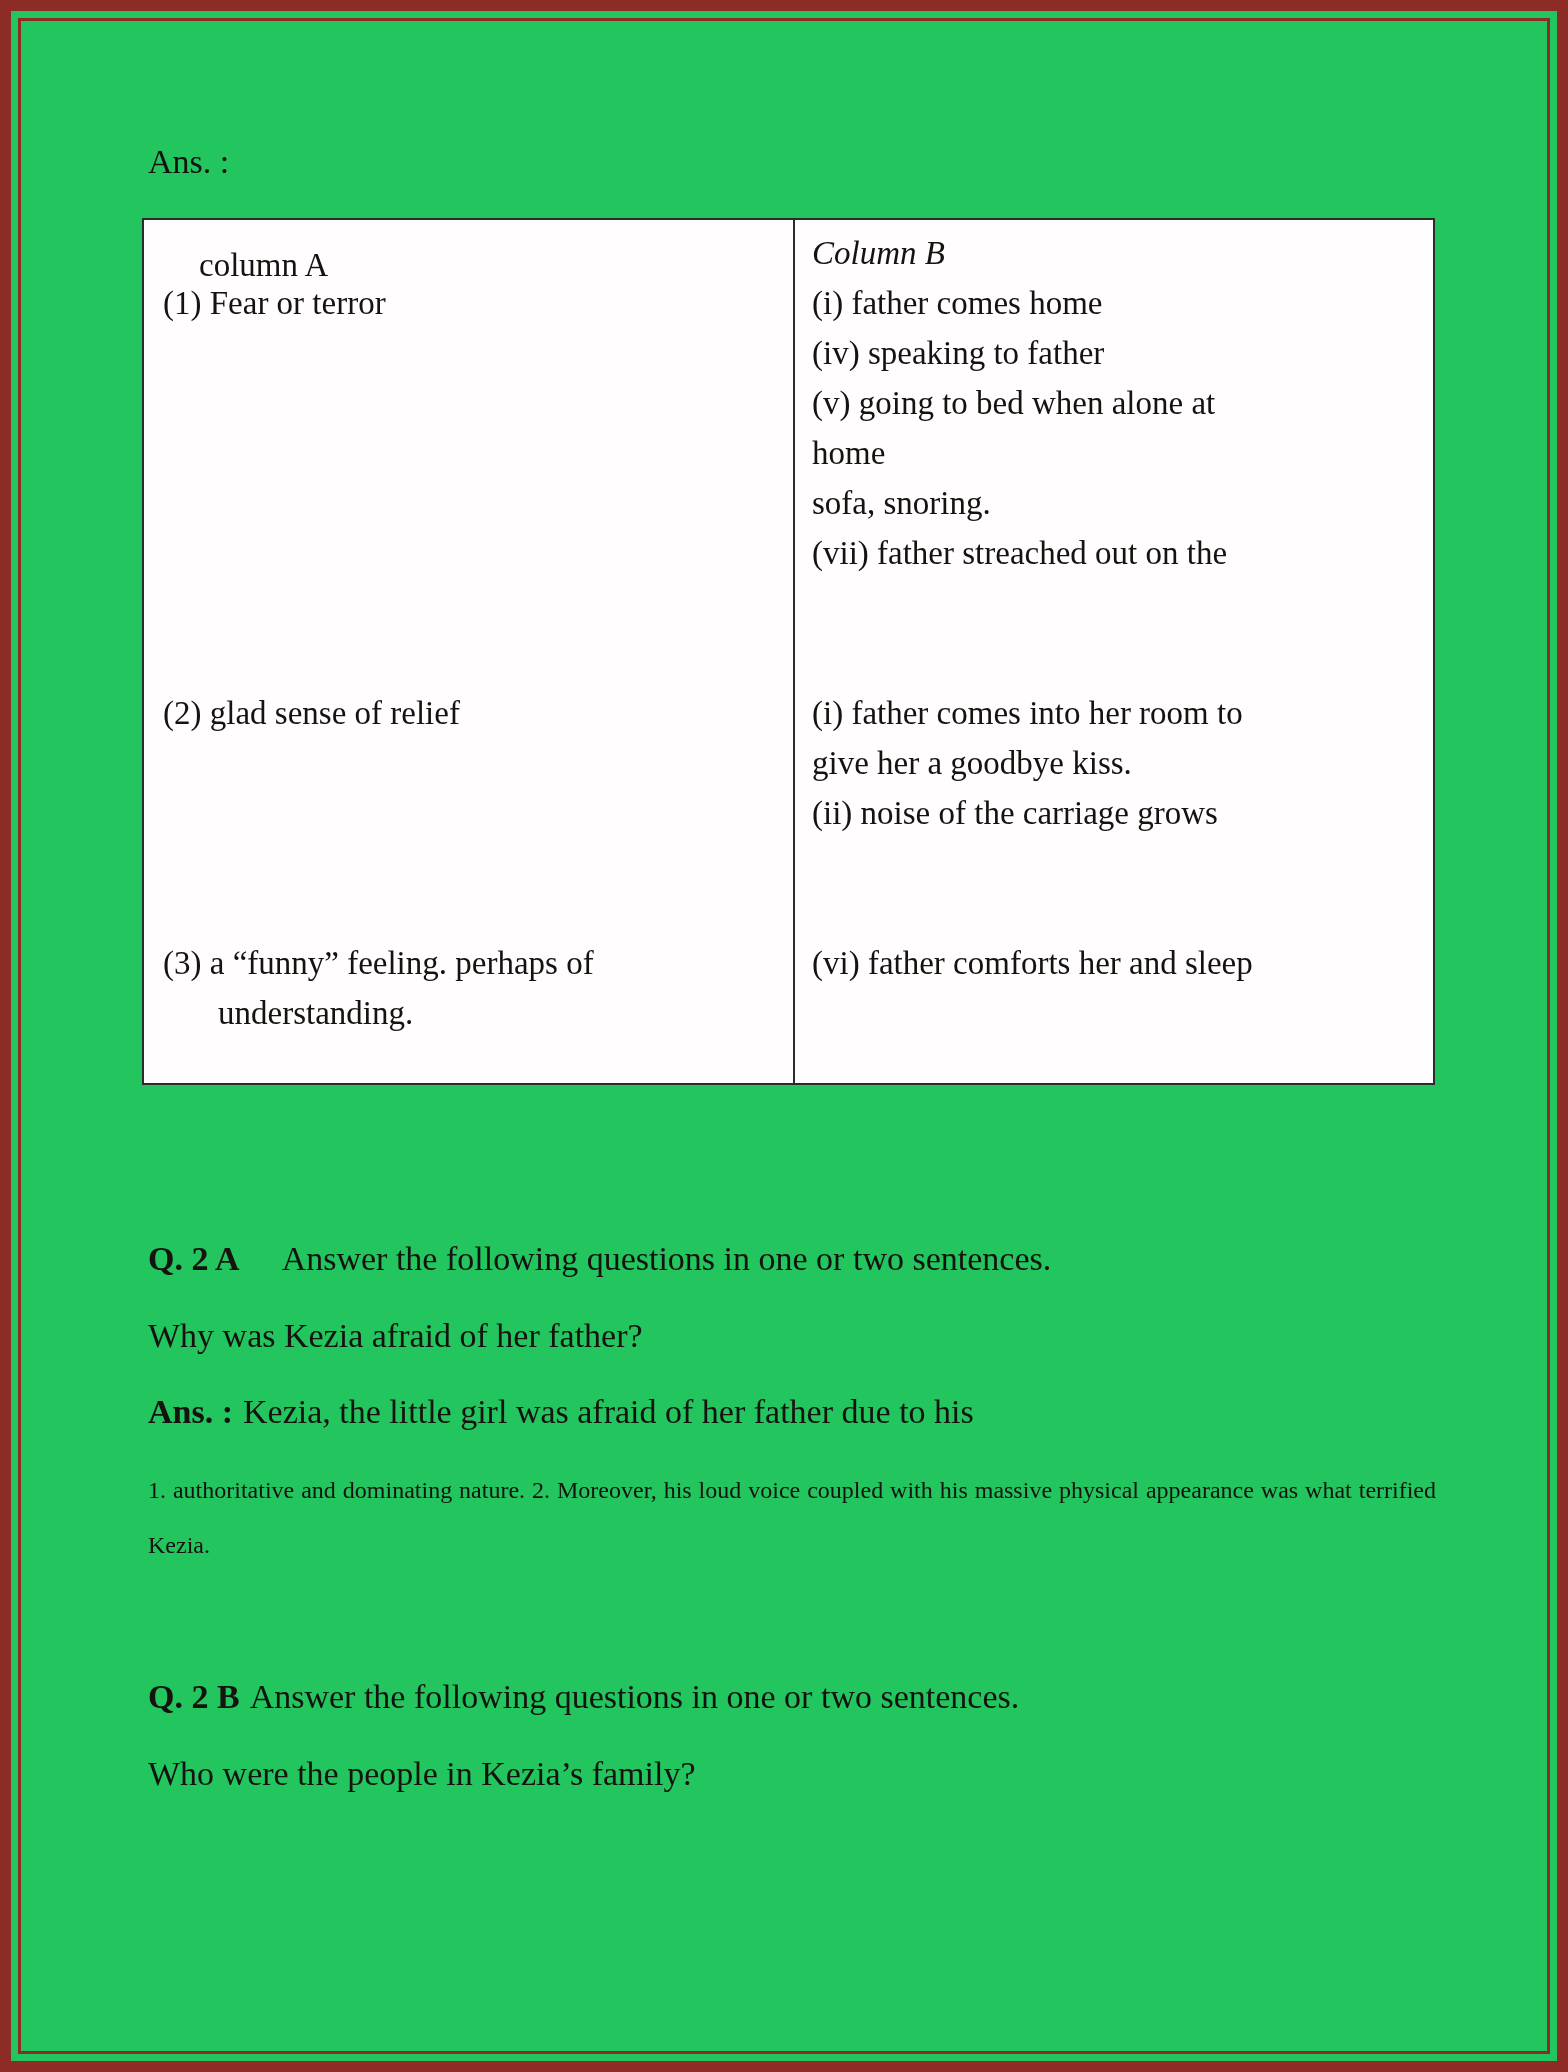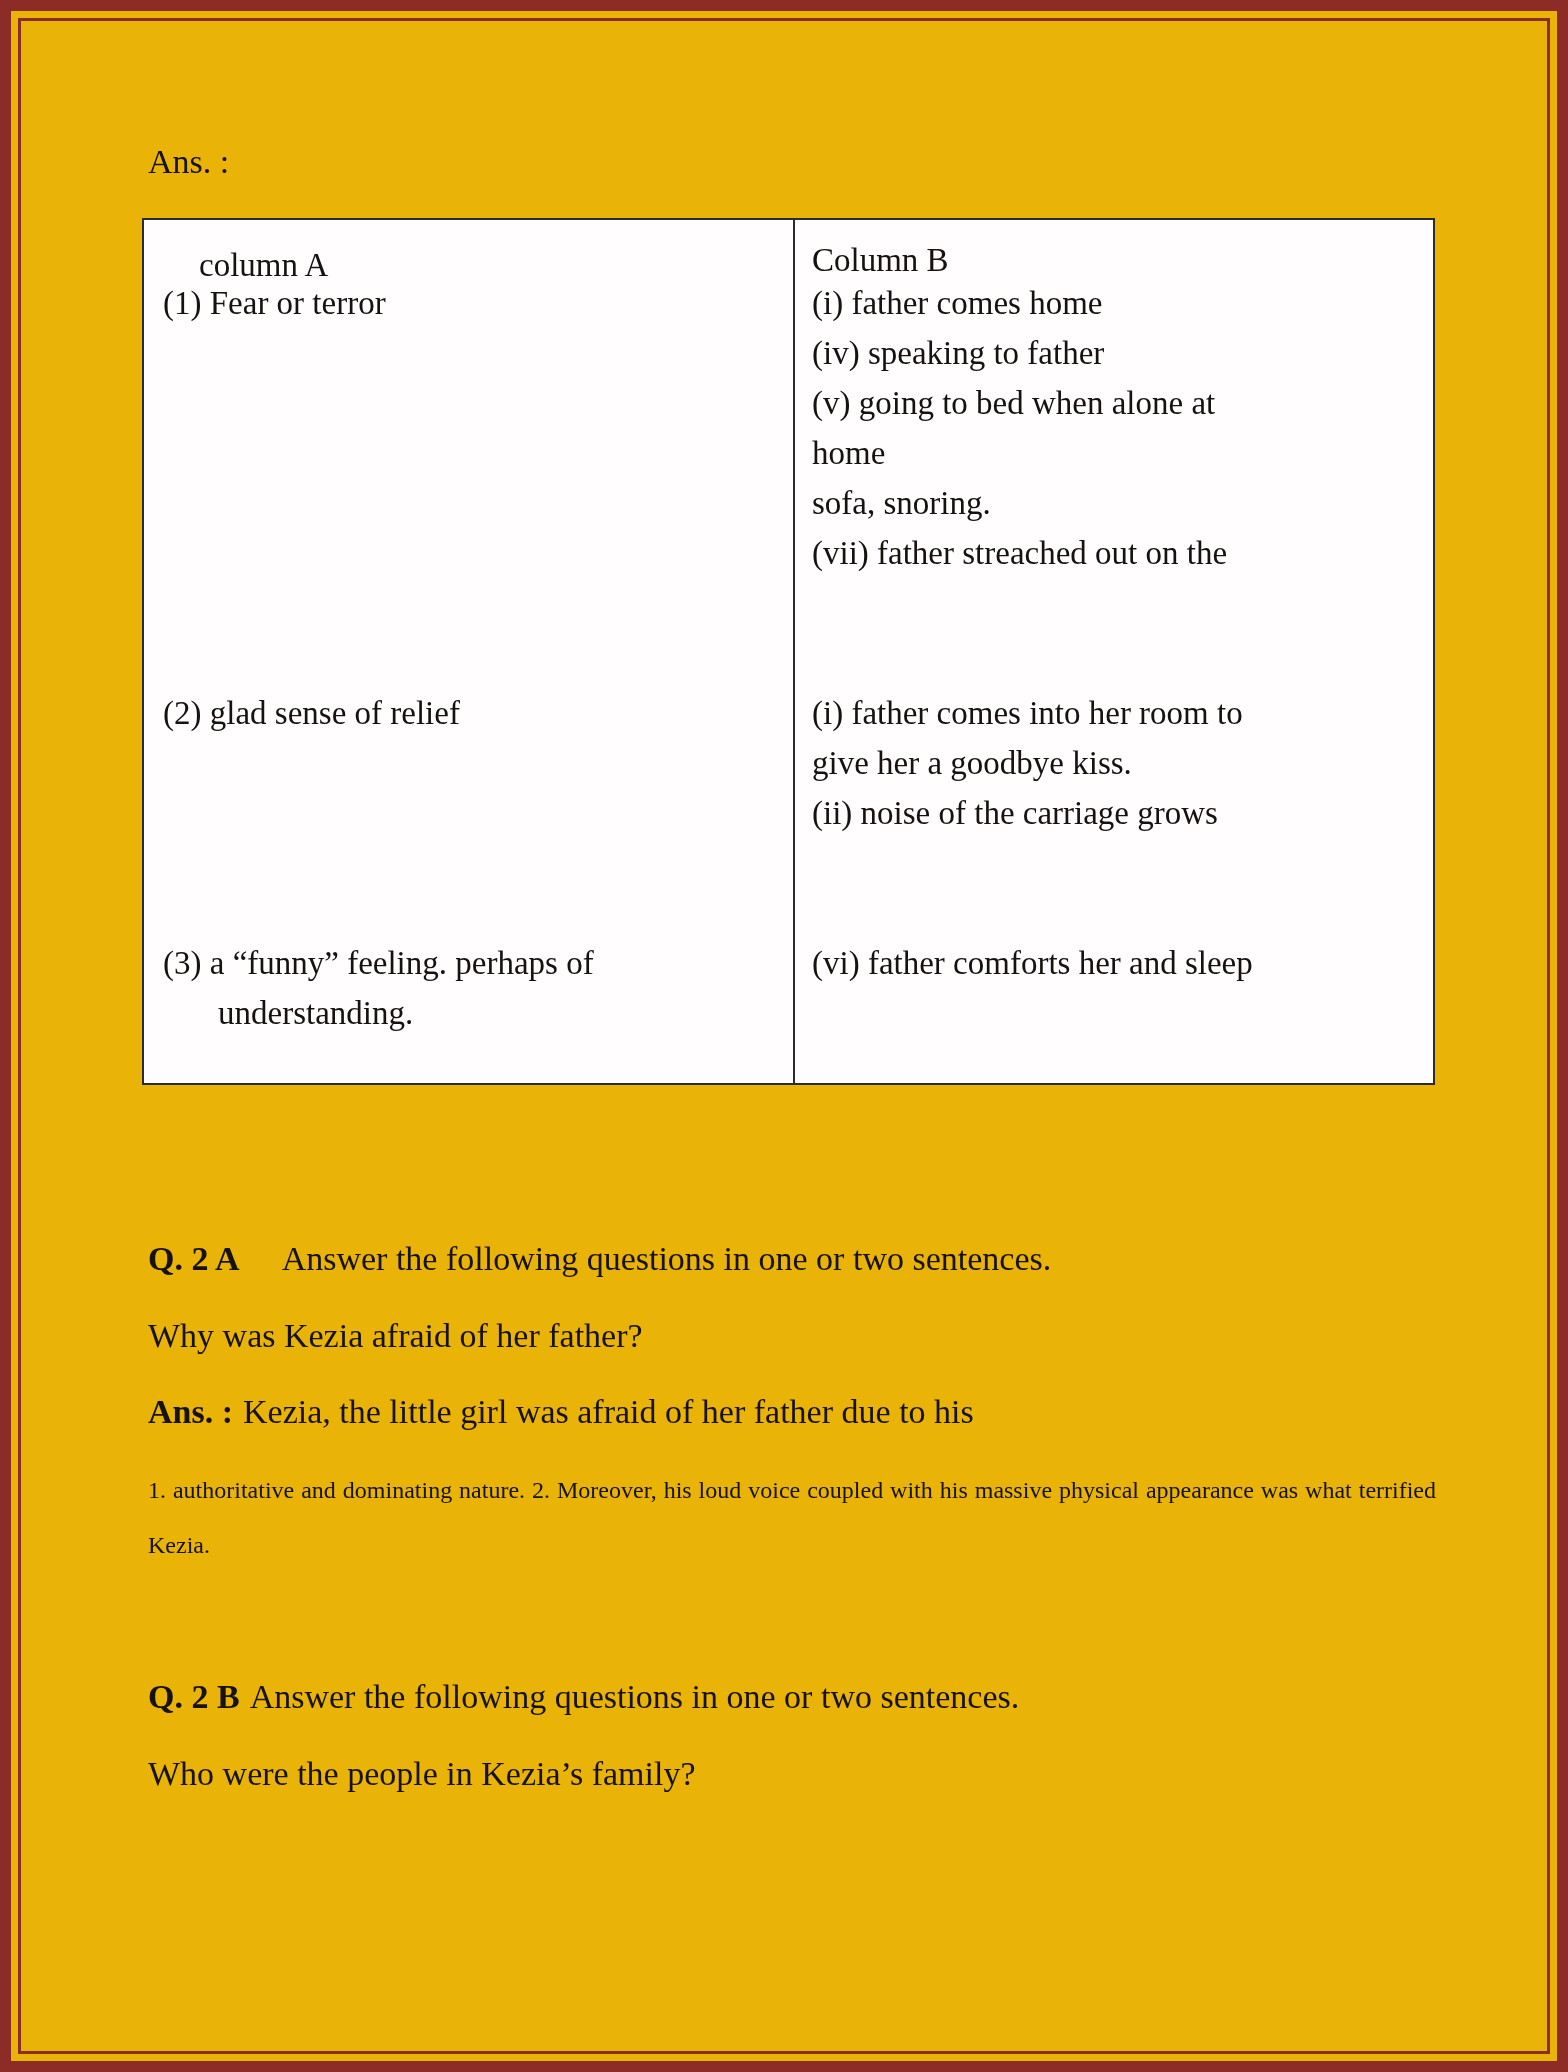--- a/index.html
+++ b/index.html
@@ -5,21 +5,21 @@
   * { margin: 0; padding: 0; box-sizing: border-box; }
   html, body { background: #ffffff; }
   body {
     font-family: "Liberation Serif", "DejaVu Serif", serif;
     color: #15120f;
   }
   .page {
     position: relative;
     width: 1568px;
     height: 2072px;
-    background: #eab308;
+    background: #22c55e;
     border: 11px solid #8d2b26;
     overflow: hidden;
   }
   .inner-frame {
     position: absolute;
     inset: 7px;
     border: 3px solid #8d2b26;
     pointer-events: none;
   }
   .ans-heading {
@@ -40,21 +40,21 @@
     display: grid;
     grid-template-columns: 649px 1fr;
     grid-template-rows: 58px 410px 250px 1fr;
     font-size: 33px;
     line-height: 50px;
     background: #fffdfd;
   }
   .cell { padding: 0 22px 0 19px; overflow: hidden; }
   .cell.b { border-left: 2px solid #2b2b2b; padding-left: 17px; }
   .cell.hdr-a { padding-left: 55px; padding-top: 20px; }
-  .cell.hdr-b { padding-top: 15px; }
+  .cell.hdr-b { padding-top: 8px; font-style: italic; }
   .cell .line { white-space: nowrap; }
   .cell .line.cont-indent { padding-left: 55px; }
   
   .qline {
     position: absolute;
     left: 137px;
     font-size: 34px;
     line-height: 1.2;
     white-space: nowrap;
   }

